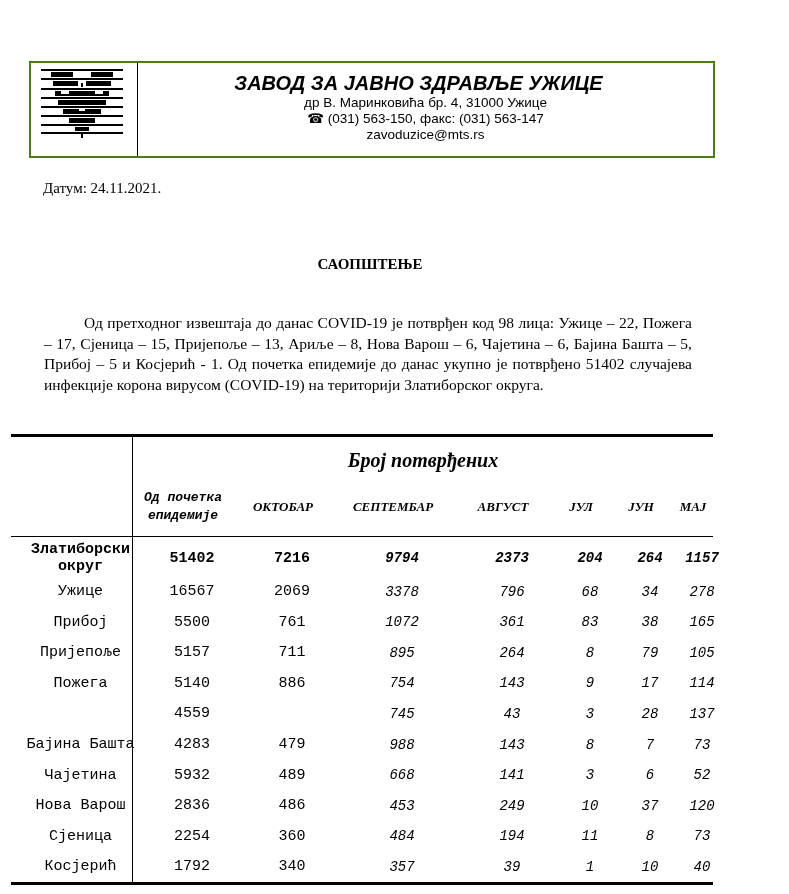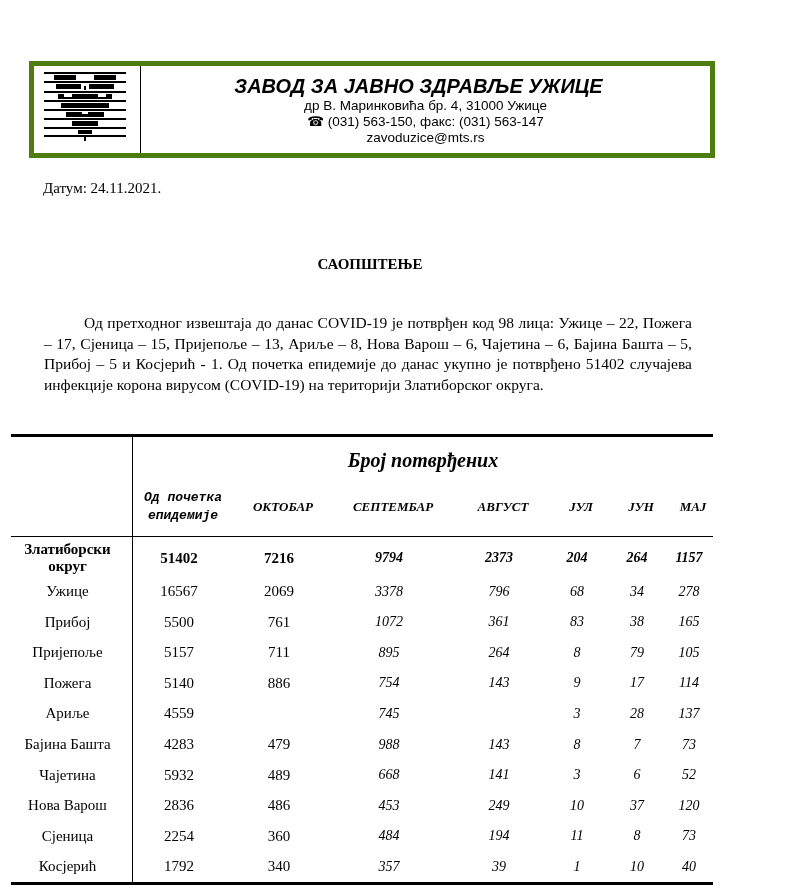--- a/index.html
+++ b/index.html
@@ -2,42 +2,42 @@
 <html><head>
 <meta charset="utf-8">
 <style>
   html, body { margin: 0; padding: 0; background: #ffffff; }
   body { width: 789px; height: 894px; position: relative; overflow: hidden; color: #000; }
   .serif { font-family: "Liberation Serif", "DejaVu Serif", serif; }
   .sans { font-family: "Liberation Sans", "DejaVu Sans", sans-serif; }
 
   
   .letterhead { position: absolute; left: 29px; top: 61px; width: 686px; height: 97px;
-    border: 5px solid #4d7c0f; box-sizing: border-box; display: flex; }
+    border: 2px solid #4d7c0f; box-sizing: border-box; display: flex; }
   .logo-cell { width: 106px; border-right: 1px solid #000; position: relative; }
   .logo { position: absolute; left: 10px; top: 6px; width: 82px; height: 70px; }
   .info-cell { flex: 1; text-align: center; padding-top: 8px; }
   .org-title { font-size: 20px; font-weight: bold; font-style: italic; line-height: 24px; margin-left: -14px; }
   .org-line { font-size: 13.5px; line-height: 16px; }
 
   .date { position: absolute; left: 43px; top: 180px; font-size: 15px; }
   .doc-title { position: absolute; left: 0; width: 740px; top: 256px; text-align: center;
     font-size: 15px; font-weight: bold; }
   .para { position: absolute; left: 44px; top: 313px; width: 648px; font-size: 15.5px;
     line-height: 20.5px; text-align: justify; text-indent: 40px; }
   .tbl-topline { position: absolute; left: 11px; top: 434px; width: 702px; height: 3px; background: #000; }
   .tbl-bottomline { position: absolute; left: 11px; top: 882px; width: 702px; height: 3px; background: #000; }
   .tbl-vline { position: absolute; left: 132px; top: 437px; width: 1px; height: 445px; background: #000; }
   .tbl-hline { position: absolute; left: 11px; top: 536px; width: 702px; height: 1px; background: #000; }
 
   .hdr-group { position: absolute; left: 133px; width: 580px; top: 449px; text-align: center;
     font-size: 20px; font-weight: bold; font-style: italic; }
   .colhdr { position: absolute; top: 480px; height: 54px; display: flex; align-items: center;
     justify-content: center; text-align: center; font-size: 13px; font-weight: bold; font-style: italic; line-height: 18px; }
-  .row { position: absolute; left: 7px; width: 702px; height: 31px; }
+  .row { position: absolute; left: 20px; width: 702px; height: 31px; font-family: Liberation Mono, monospace; }
   .cell { position: absolute; top: 0; height: 31px; display: flex; align-items: center; justify-content: center; font-size: 15px; }
   .c-name { left: 0; width: 121px; }
   .c-total { left: 122px; width: 100px; }
   .c-okt { left: 222px; width: 100px; }
   .c-sep { left: 322px; width: 120px; }
   .c-avg { left: 442px; width: 100px; }
   .c-jul { left: 542px; width: 56px; }
   .c-jun { left: 598px; width: 64px; }
   .c-maj { left: 662px; width: 40px; }
   .ital { font-style: italic; font-size: 14px; }
@@ -154,23 +154,23 @@
       <div class="cell c-name">Пожега</div>
       <div class="cell c-total">5140</div>
       <div class="cell c-okt">886</div>
       <div class="cell c-sep ital">754</div>
       <div class="cell c-avg ital">143</div>
       <div class="cell c-jul ital">9</div>
       <div class="cell c-jun ital">17</div>
       <div class="cell c-maj ital">114</div>
     </div>
     <div class="row serif" style="top: 698.4px;">
-      <div class="cell c-name">Ариље</div>
       <div class="cell c-total">4559</div>
       <div class="cell c-sep ital">745</div>
+      <div class="cell c-avg ital">43</div>
       <div class="cell c-jul ital">3</div>
       <div class="cell c-jun ital">28</div>
       <div class="cell c-maj ital">137</div>
     </div>
     <div class="row serif" style="top: 729px;">
       <div class="cell c-name">Бајина Башта</div>
       <div class="cell c-total">4283</div>
       <div class="cell c-okt">479</div>
       <div class="cell c-sep ital">988</div>
       <div class="cell c-avg ital">143</div>

